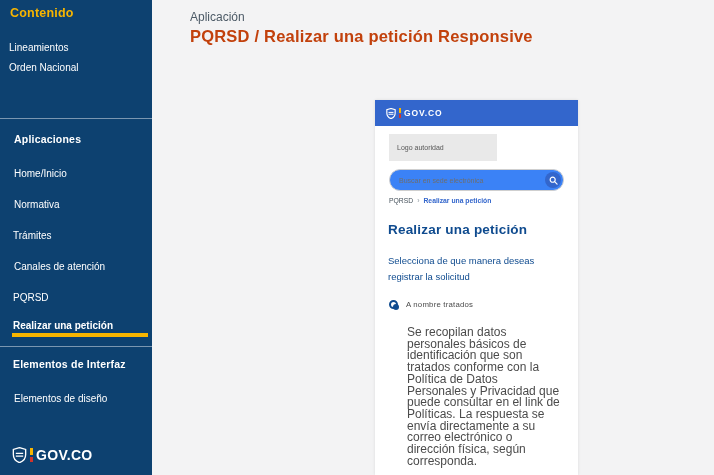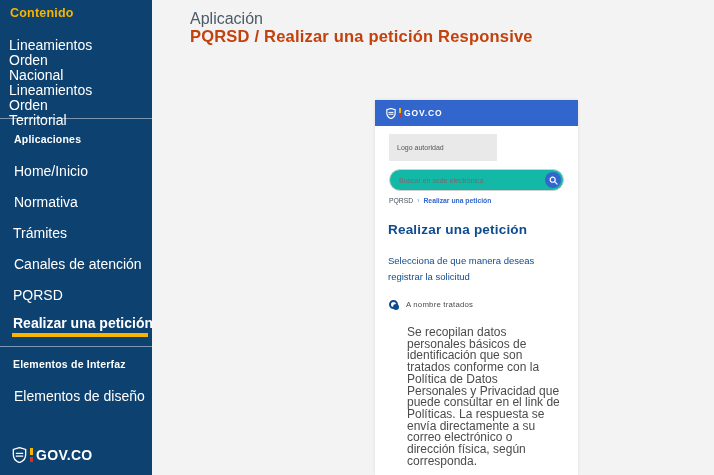--- a/index.html
+++ b/index.html
@@ -2,53 +2,53 @@
 <html><head>
 <meta charset="utf-8">
 <style>
   * { margin:0; padding:0; box-sizing:border-box; }
   body { font-family:"Liberation Sans", sans-serif; background:#fff; }
   .canvas { position:relative; width:714px; height:475px; background:#f3f3f4; overflow:hidden; }
 
   
   .sidebar { position:absolute; left:0; top:0; width:152px; height:475px; background:#0d4170; }
   .sb-heading { position:absolute; left:10px; top:6px; color:#f7b500; font-weight:bold; font-size:12.5px; letter-spacing:.2px; }
-  .sb-link { position:absolute; display:block; color:#ffffff; font-size:14px; line-height:15px; text-decoration:none; cursor:pointer; white-space:nowrap; }
+  .sb-link { position:absolute; display:block; color:#ffffff; font-size:10px; line-height:20px; text-decoration:none; cursor:pointer; white-space:nowrap; }
   .sb-link.two-line { width:84px; white-space:normal; }
   .sb-section { position:absolute; color:#ffffff; font-weight:bold; font-size:10.5px; letter-spacing:.2px; }
   .sb-divider { position:absolute; left:0; width:152px; border-top:1px solid rgba(255,255,255,.45); }
   .sb-active { font-weight:bold; }
   .accent-bar { position:absolute; left:12px; width:136px; height:4px; background:#f7b500; }
   .sb-logo { position:absolute; left:12px; top:447px; display:flex; align-items:center; gap:3px; cursor:pointer; }
   .sb-logo .flagbar i, .m-header .flagbar i { display:block; width:3px; }
   .flagbar { display:flex; flex-direction:column; justify-content:center; }
   .sb-logo .flagbar .y { height:7px; background:#f7b500; }
   .sb-logo .flagbar .gap { height:2px; }
   .sb-logo .flagbar .r { height:5px; background:#d0342c; }
   .sb-logo-text { color:#fff; font-weight:bold; font-size:14px; letter-spacing:.3px; }
 
   
-  .kicker { position:absolute; left:190px; top:10px; font-size:16px; color:#4c5a66; }
+  .kicker { position:absolute; left:190px; top:10px; font-size:12px; color:#4c5a66; }
   .page-title { position:absolute; left:190px; top:27px; font-size:16.5px; font-weight:bold; color:#c2410c; letter-spacing:.2px; }
 
   
   .mockup { position:absolute; left:375px; top:100px; width:203px; height:375px; background:#ffffff; box-shadow:0 0 3px rgba(0,0,0,.10); }
   .m-header { position:absolute; left:0; top:0; width:203px; height:26px; background:#3366cc; display:flex; align-items:center; padding-left:11px; gap:3px; cursor:pointer; }
   .m-header .flagbar .y { height:5px; background:#f7b500; }
   .m-header .flagbar .gap { height:1px; }
   .m-header .flagbar .r { height:4px; background:#d0342c; }
   .m-header .flagbar i { width:2px; }
   .m-logo-text { color:#fff; font-weight:bold; font-size:8.5px; letter-spacing:.9px; }
 
   .m-logo-ph { position:absolute; left:14px; top:34px; width:108px; height:27px; background:#e9e9e9; color:#565656; font-size:7px; display:flex; align-items:center; padding-left:8px; }
   .m-menu { position:absolute; right:24px; top:43px; display:flex; align-items:center; gap:7px; background:none; border:none; cursor:pointer;margin-top:28px; }
   .m-menu-label { color:#3366cc; font-size:8.5px; font-weight:bold; }
   .hamburger i { display:block; width:14px; height:2px; background:#3366cc; margin:2px 0; }
 
-  .m-search { position:absolute; left:14px; top:69px; width:175px; height:22px; border:1px solid #cfcfcf; border-radius:11px; background:#14b8a6; }
+  .m-search { position:absolute; left:14px; top:69px; width:175px; height:22px; border:1px solid #cfcfcf; border-radius:11px; background:#3b82f6; }
   .m-search input { position:absolute; left:9px; top:0; width:140px; height:20px; border:none; outline:none; font-size:7px; color:#333; background:transparent; font-family:"Liberation Sans", sans-serif; }
   .m-search input::placeholder { color:#6e6e6e; }
   .m-search-btn { position:absolute; right:2px; top:2px; width:16px; height:16px; border-radius:50%; background:#3366cc; border:none; cursor:pointer; display:flex; align-items:center; justify-content:center; padding:0; }
 
   .m-breadcrumb { position:absolute; left:14px; top:97px; font-size:6.8px; display:flex; gap:4px; align-items:center; }
   .m-breadcrumb .parent { color:#44505a; text-decoration:none; cursor:pointer; }
   .m-breadcrumb .sep { color:#8a949c; }
   .m-breadcrumb .cur { color:#3366cc; font-weight:bold; }
 
   .m-title { position:absolute; left:13px; top:122px; font-size:13.5px; font-weight:bold; color:#0f4b8f; letter-spacing:.2px; }
@@ -64,21 +64,20 @@
 </style>
 </head>
 <body>
 
 <div class="canvas">
 
   <aside class="sidebar">
     <div class="sb-heading">Contenido</div>
 
     <a class="sb-link two-line" style="left:9px; top:38px;">Lineamientos Orden Nacional</a>
-    <a class="sb-link two-line" style="left:9px; top:83px;">Lineamientos Orden Territorial</a>
 
     <div class="sb-divider" style="top:118px;"></div>
 
     <div class="sb-section" style="left:14px; top:133px;">Aplicaciones</div>
     <a class="sb-link" style="left:14px; top:164px;">Home/Inicio</a>
     <a class="sb-link" style="left:14px; top:195px;">Normativa</a>
     <a class="sb-link" style="left:13px; top:226px;">Trámites</a>
     <a class="sb-link" style="left:14px; top:257px;">Canales de atención</a>
     <a class="sb-link" style="left:13px; top:288px;">PQRSD</a>
     <a class="sb-link sb-active" style="left:13px; top:316px;">Realizar una petición</a>

